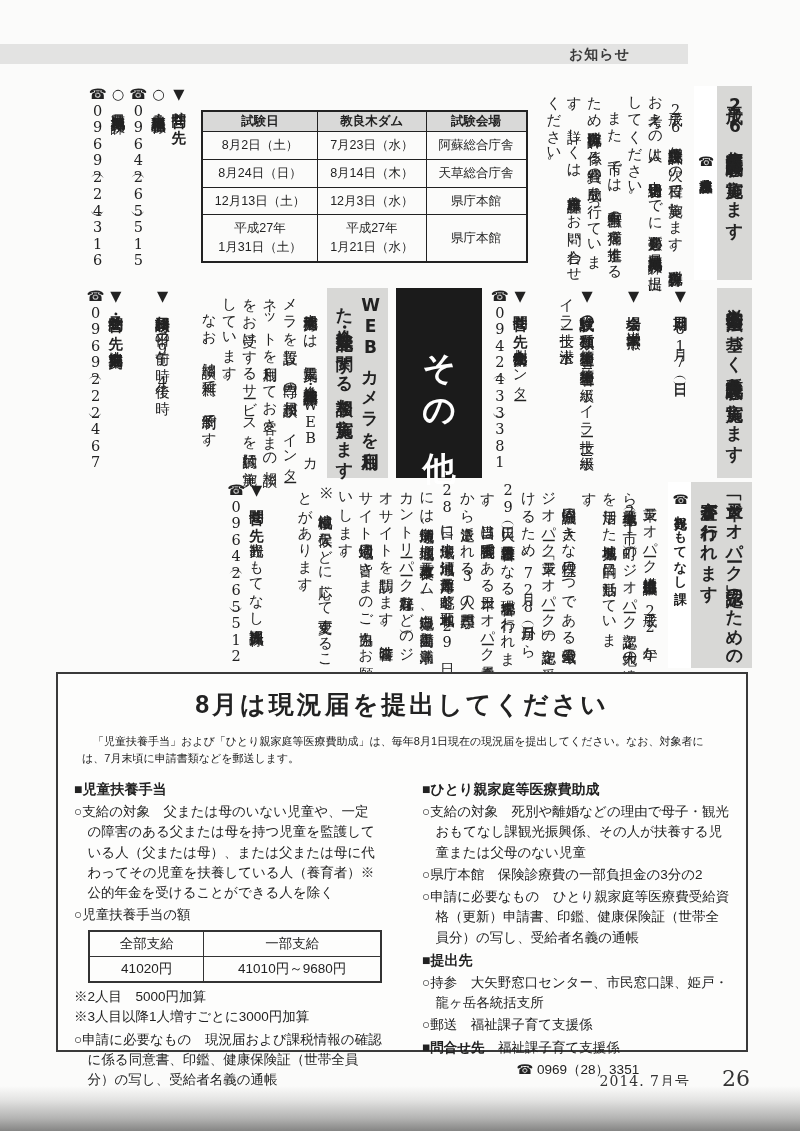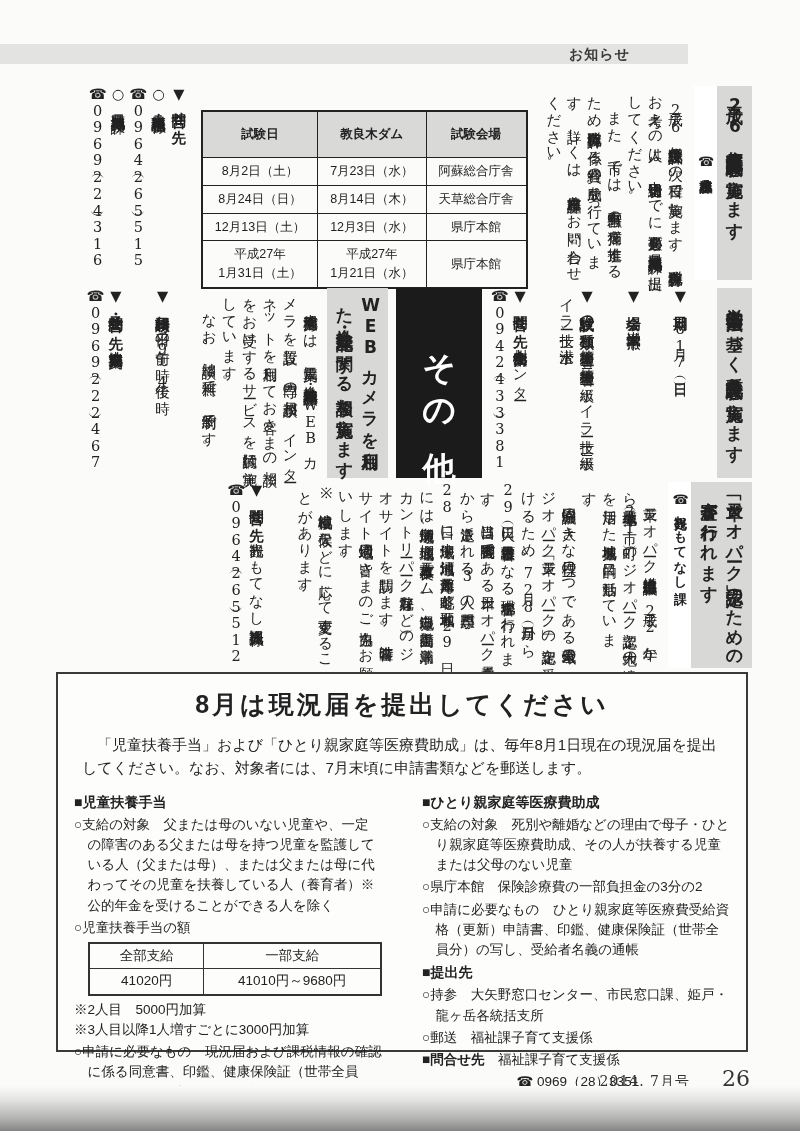--- a/index.html
+++ b/index.html
@@ -31,31 +31,31 @@
   .art-item{font-size:14.5px;line-height:1.4;white-space:pre-line;letter-spacing:0.5px;}
   .item-label{font-weight:bold;font-family:"DejaVu Sans","Liberation Sans",sans-serif;}
   .item-value{font-family:"DejaVu Serif","Liberation Serif",serif;}
   .contact-block{display:flex;flex-direction:row-reverse;}
   .contact-label{font-weight:bold;font-size:14.5px;line-height:1.4;}
   .contact-value{font-size:14.5px;line-height:1.4;white-space:pre-line;letter-spacing:0.5px;}
 
   
   .table-wrap{align-self:flex-start;margin:24px 8px 0 4px;}
   .exam-table{border-collapse:collapse;font-size:12.5px;border:2px solid #222;}
-  .exam-table th{background:#d9d9d8;border:1px solid #222;padding:14px 10px;font-weight:bold;}
+  .exam-table th{background:#d9d9d8;border:1px solid #222;padding:1px 10px;font-weight:bold;}
   .exam-table td{border:1px solid #222;padding:4px 12px;text-align:center;white-space:pre-line;line-height:1.5;}
 
   
   .otherbox{width:86px;background:#1b1b1b;color:#ffffff;display:flex;align-items:center;justify-content:center;}
   .otherbox span{writing-mode:vertical-rl;text-orientation:upright;font-size:33px;font-weight:bold;letter-spacing:10px;}
 
   
   .notice{position:absolute;top:672px;left:56px;width:656px;height:366px;border:2px solid #3a3a3a;background:#fdfdfc;padding:10px 16px 0 16px;}
   .notice-title{text-align:center;font-size:25px;font-weight:bold;letter-spacing:3px;margin:4px 0 12px 0;}
-  .notice-intro{font-size:15px;line-height:1.55;margin:4px 8px 10px 8px;white-space:pre-line;}
+  .notice-intro{font-size:11px;line-height:1.55;margin:4px 8px 10px 8px;white-space:pre-line;}
   .cols{display:flex;gap:40px;justify-content:space-between;}
   .col{flex:1;font-size:13.5px;line-height:1.5;}
   .h{font-weight:bold;font-size:14px;margin:2px 0;}
   .p{padding-left:1em;text-indent:-1em;margin:2px 0;}
   .note{margin:2px 0;white-space:pre-line;}
   .amount-table{border-collapse:collapse;font-size:13.5px;margin:4px 0 4px 14px;border:2px solid #333;}
   .amount-table th{border:1px solid #333;padding:2px 10px;font-weight:normal;text-align:center;}
   .amount-table th:first-child{width:100px;}
   .amount-table th:last-child{width:170px;}
   .amount-table td{border:1px solid #333;padding:2px 10px;text-align:center;}
@@ -208,21 +208,21 @@
             </tr>
           </tbody>
         </table>
         <div class="note">※2人目　5000円加算
 ※3人目以降1人増すごとに3000円加算</div>
         <div class="p">○申請に必要なもの　現況届および課税情報の確認に係る同意書、印鑑、健康保険証（世帯全員分）の写し、受給者名義の通帳</div>
       </div>
 
       <div class="col">
         <div class="h">■ひとり親家庭等医療費助成</div>
-        <div class="p">○支給の対象　死別や離婚などの理由で母子・ひとり親家庭等医療費助成、その人が扶養する児童または父母のない児童</div>
+        <div class="p">○支給の対象　死別や離婚などの理由で母子・観光おもてなし課観光振興係、その人が扶養する児童または父母のない児童</div>
         <div class="p">○県庁本館　保険診療費の一部負担金の3分の2</div>
         <div class="p">○申請に必要なもの　ひとり親家庭等医療費受給資格（更新）申請書、印鑑、健康保険証（世帯全員分）の写し、受給者名義の通帳</div>
         <div class="h">■提出先</div>
         <div class="p">○持参　大矢野窓口センター、市民窓口課、姫戸・龍ヶ岳各統括支所</div>
         <div class="p">○郵送　福祉課子育て支援係</div>
         <div class="p">
           <span class="h-inline">■問合せ先</span><span>　福祉課子育て支援係</span>
         </div>
         <div class="phone-line">☎ 0969（28）3351</div>
       </div>

